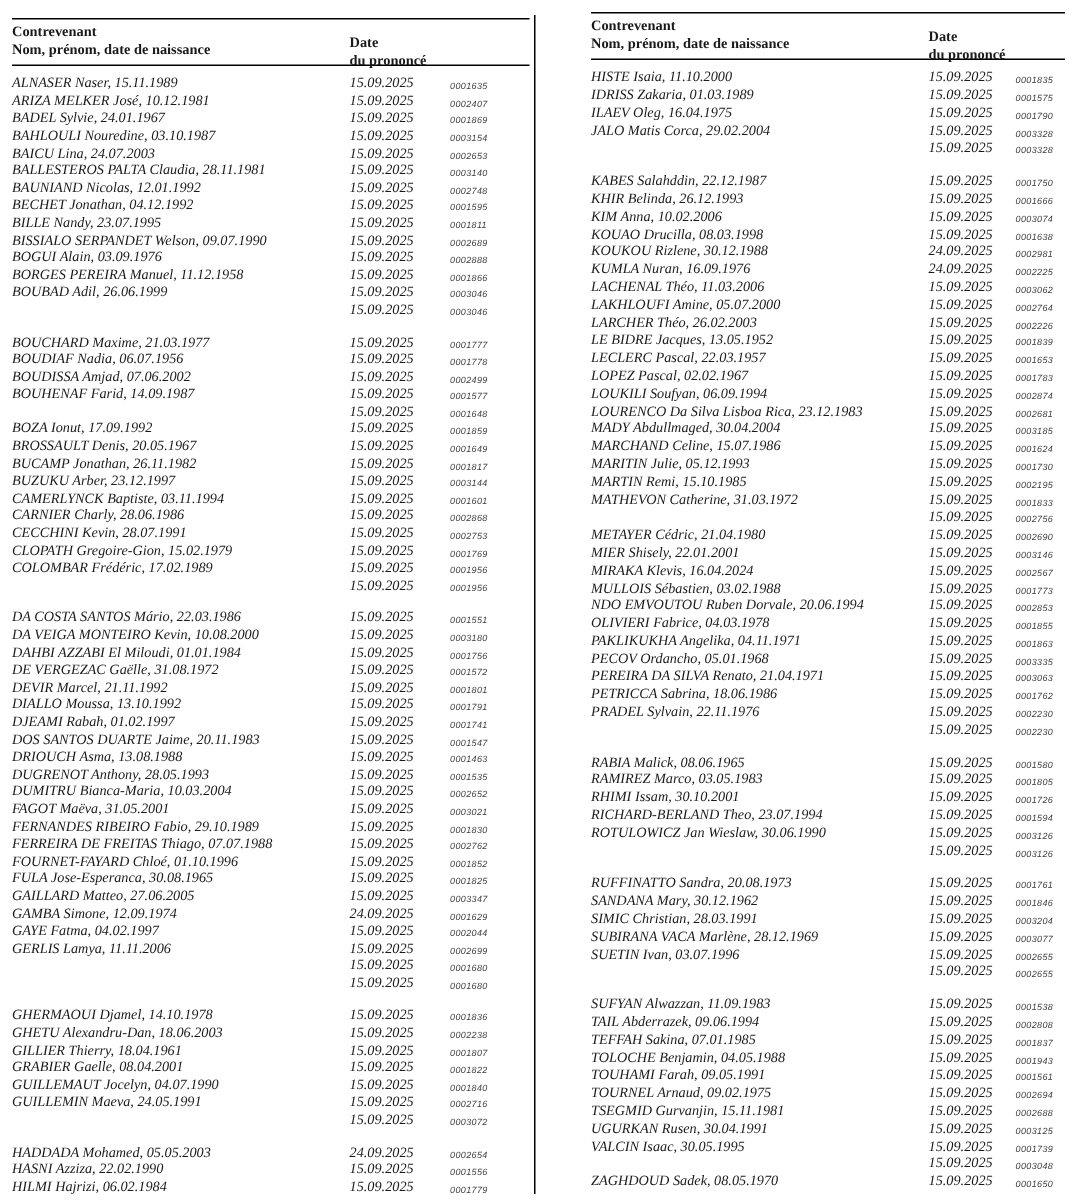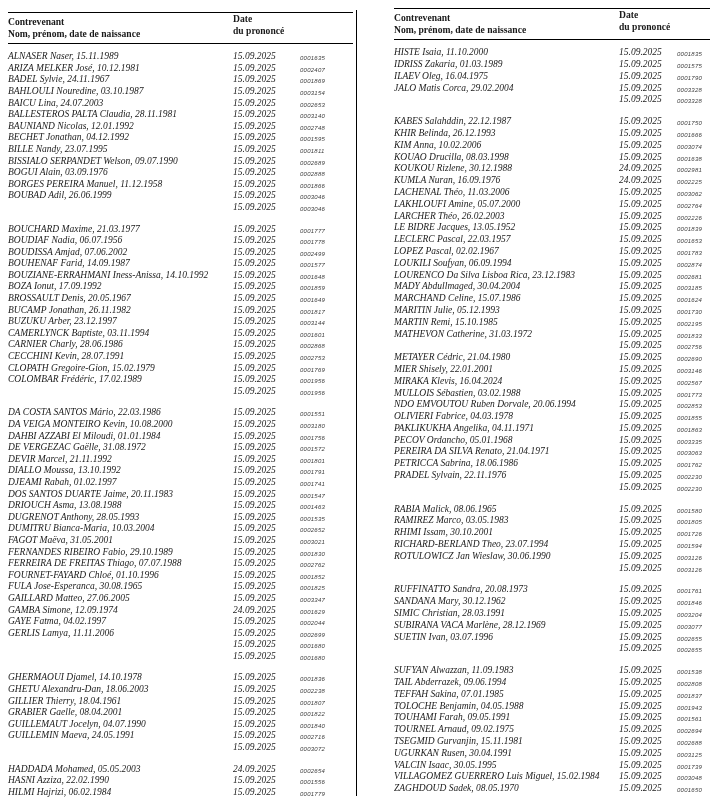--- a/index.html
+++ b/index.html
@@ -11,21 +11,21 @@
   .page{position:absolute;inset:0;}
   .vdiv{position:absolute;left:356px;top:10px;width:1.2px;height:786px;background:#000;}
   .col{position:absolute;}
   .col-left{left:8px;top:12px;width:345px;}
   .col-right{left:394px;top:8px;width:316px;}
   .colhead{
     position:relative;border-top:1.6px solid #000;border-bottom:1px solid #000;
     padding:3px 0 4px 0;
   }
   .colhead .h{font-weight:bold;font-size:9.6px;line-height:11.6px;white-space:nowrap;}
-  .h-date{position:absolute;left:225px;top:0;}
+  .h-date{position:absolute;left:225px;top:10px;}
   .rows{margin-top:7px;}
   .group{margin-bottom:10px;font-style:italic;}
   .row{position:relative;height:11.6px;line-height:11.6px;font-size:9.5px;white-space:nowrap;}
   .col-right .row{height:11.8px;line-height:11.8px;}
   .nm{position:absolute;left:0;top:0;}
   .dt{position:absolute;left:225px;top:0;}
   .rf{
     position:absolute;top:2px;font-family:"Liberation Sans", sans-serif;
     font-size:6px;color:#3d3d3d;letter-spacing:.25px;
   }
@@ -55,21 +55,21 @@
             <span class="nm">ALNASER Naser, 15.11.1989</span>
             <span class="dt">15.09.2025</span>
             <span class="rf">0001635</span>
           </div>
           <div class="row">
             <span class="nm">ARIZA MELKER José, 10.12.1981</span>
             <span class="dt">15.09.2025</span>
             <span class="rf">0002407</span>
           </div>
           <div class="row">
-            <span class="nm">BADEL Sylvie, 24.11.1967</span>
+            <span class="nm">BADEL Sylvie, 24.01.1967</span>
             <span class="dt">15.09.2025</span>
             <span class="rf">0001869</span>
           </div>
           <div class="row">
             <span class="nm">BAHLOULI Nouredine, 03.10.1987</span>
             <span class="dt">15.09.2025</span>
             <span class="rf">0003154</span>
           </div>
           <div class="row">
             <span class="nm">BAICU Lina, 24.07.2003</span>
@@ -137,21 +137,20 @@
             <span class="nm">BOUDISSA Amjad, 07.06.2002</span>
             <span class="dt">15.09.2025</span>
             <span class="rf">0002499</span>
           </div>
           <div class="row">
             <span class="nm">BOUHENAF Farid, 14.09.1987</span>
             <span class="dt">15.09.2025</span>
             <span class="rf">0001577</span>
           </div>
           <div class="row">
-            <span class="nm">BOUZIANE-ERRAHMANI Iness-Anissa, 14.10.1992</span>
             <span class="dt">15.09.2025</span>
             <span class="rf">0001648</span>
           </div>
           <div class="row">
             <span class="nm">BOZA Ionut, 17.09.1992</span>
             <span class="dt">15.09.2025</span>
             <span class="rf">0001859</span>
           </div>
           <div class="row">
             <span class="nm">BROSSAULT Denis, 20.05.1967</span>
@@ -672,21 +671,20 @@
             <span class="nm">UGURKAN Rusen, 30.04.1991</span>
             <span class="dt">15.09.2025</span>
             <span class="rf">0003125</span>
           </div>
           <div class="row">
             <span class="nm">VALCIN Isaac, 30.05.1995</span>
             <span class="dt">15.09.2025</span>
             <span class="rf">0001739</span>
           </div>
           <div class="row">
-            <span class="nm">VILLAGOMEZ GUERRERO Luis Miguel, 15.02.1984</span>
             <span class="dt">15.09.2025</span>
             <span class="rf">0003048</span>
           </div>
           <div class="row">
             <span class="nm">ZAGHDOUD Sadek, 08.05.1970</span>
             <span class="dt">15.09.2025</span>
             <span class="rf">0001650</span>
           </div>
         </div>
       </div>

